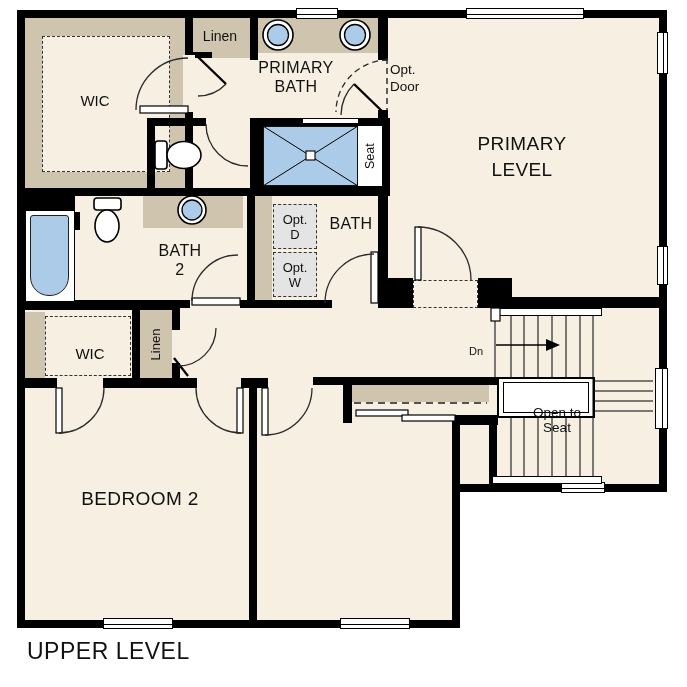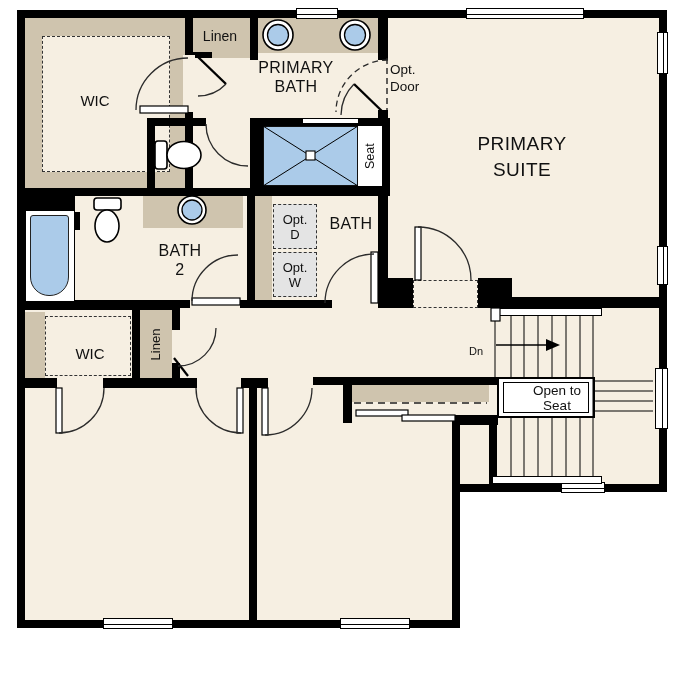--- a/index.html
+++ b/index.html
@@ -245,29 +245,31 @@
   <div class="lbl room-name" style="left:240px;top:58px;width:112px;font-size:16px;line-height:19px;">
     <div>PRIMARY</div>
     <div>BATH</div>
   </div>
   <div class="lbl small" style="left:390px;top:61px;width:46px;font-size:13.5px;line-height:17px;text-align:left;">
     <div>Opt.</div>
     <div>Door</div>
   </div>
   <div class="lbl room-name" style="left:432px;top:131px;width:180px;font-size:19px;line-height:26px;">
     <div>PRIMARY</div>
-    <div>SUITE</div>
+    <div>LEVEL</div>
   </div>
   <div class="lbl small rot" style="left:350px;top:149px;width:40px;font-size:12.5px;">Seat</div>
   <div class="lbl room-name" style="left:322px;top:215px;width:58px;font-size:16px;">BATH</div>
   <div class="lbl room-name" style="left:145px;top:241px;width:70px;font-size:16px;line-height:19px;">
     <div>BATH</div>
     <div>2</div>
   </div>
   <div class="lbl small" style="left:55px;top:345px;width:70px;font-size:15px;">WIC</div>
   <div class="lbl small rot" style="left:134px;top:337px;width:44px;font-size:13px;">Linen</div>
   <div class="lbl small" style="left:462px;top:345px;width:28px;font-size:11px;">Dn</div>
-  <div class="lbl small" style="left:503px;top:383px;width:108px;font-size:13.5px;line-height:15px;">
+  <div class="lbl small" style="left:503px;top:405px;width:108px;font-size:13.5px;line-height:15px;">
     <div>Open to</div>
     <div>Seat</div>
   </div>
-
+  <div class="lbl room-name" style="left:50px;top:488px;width:180px;font-size:19px;">BEDROOM 2</div>
+
+  <div class="lbl room-name" style="left:27px;top:638px;font-size:23px;letter-spacing:.5px;text-align:left;">UPPER LEVEL</div>
 </div>
 
 </body></html>

